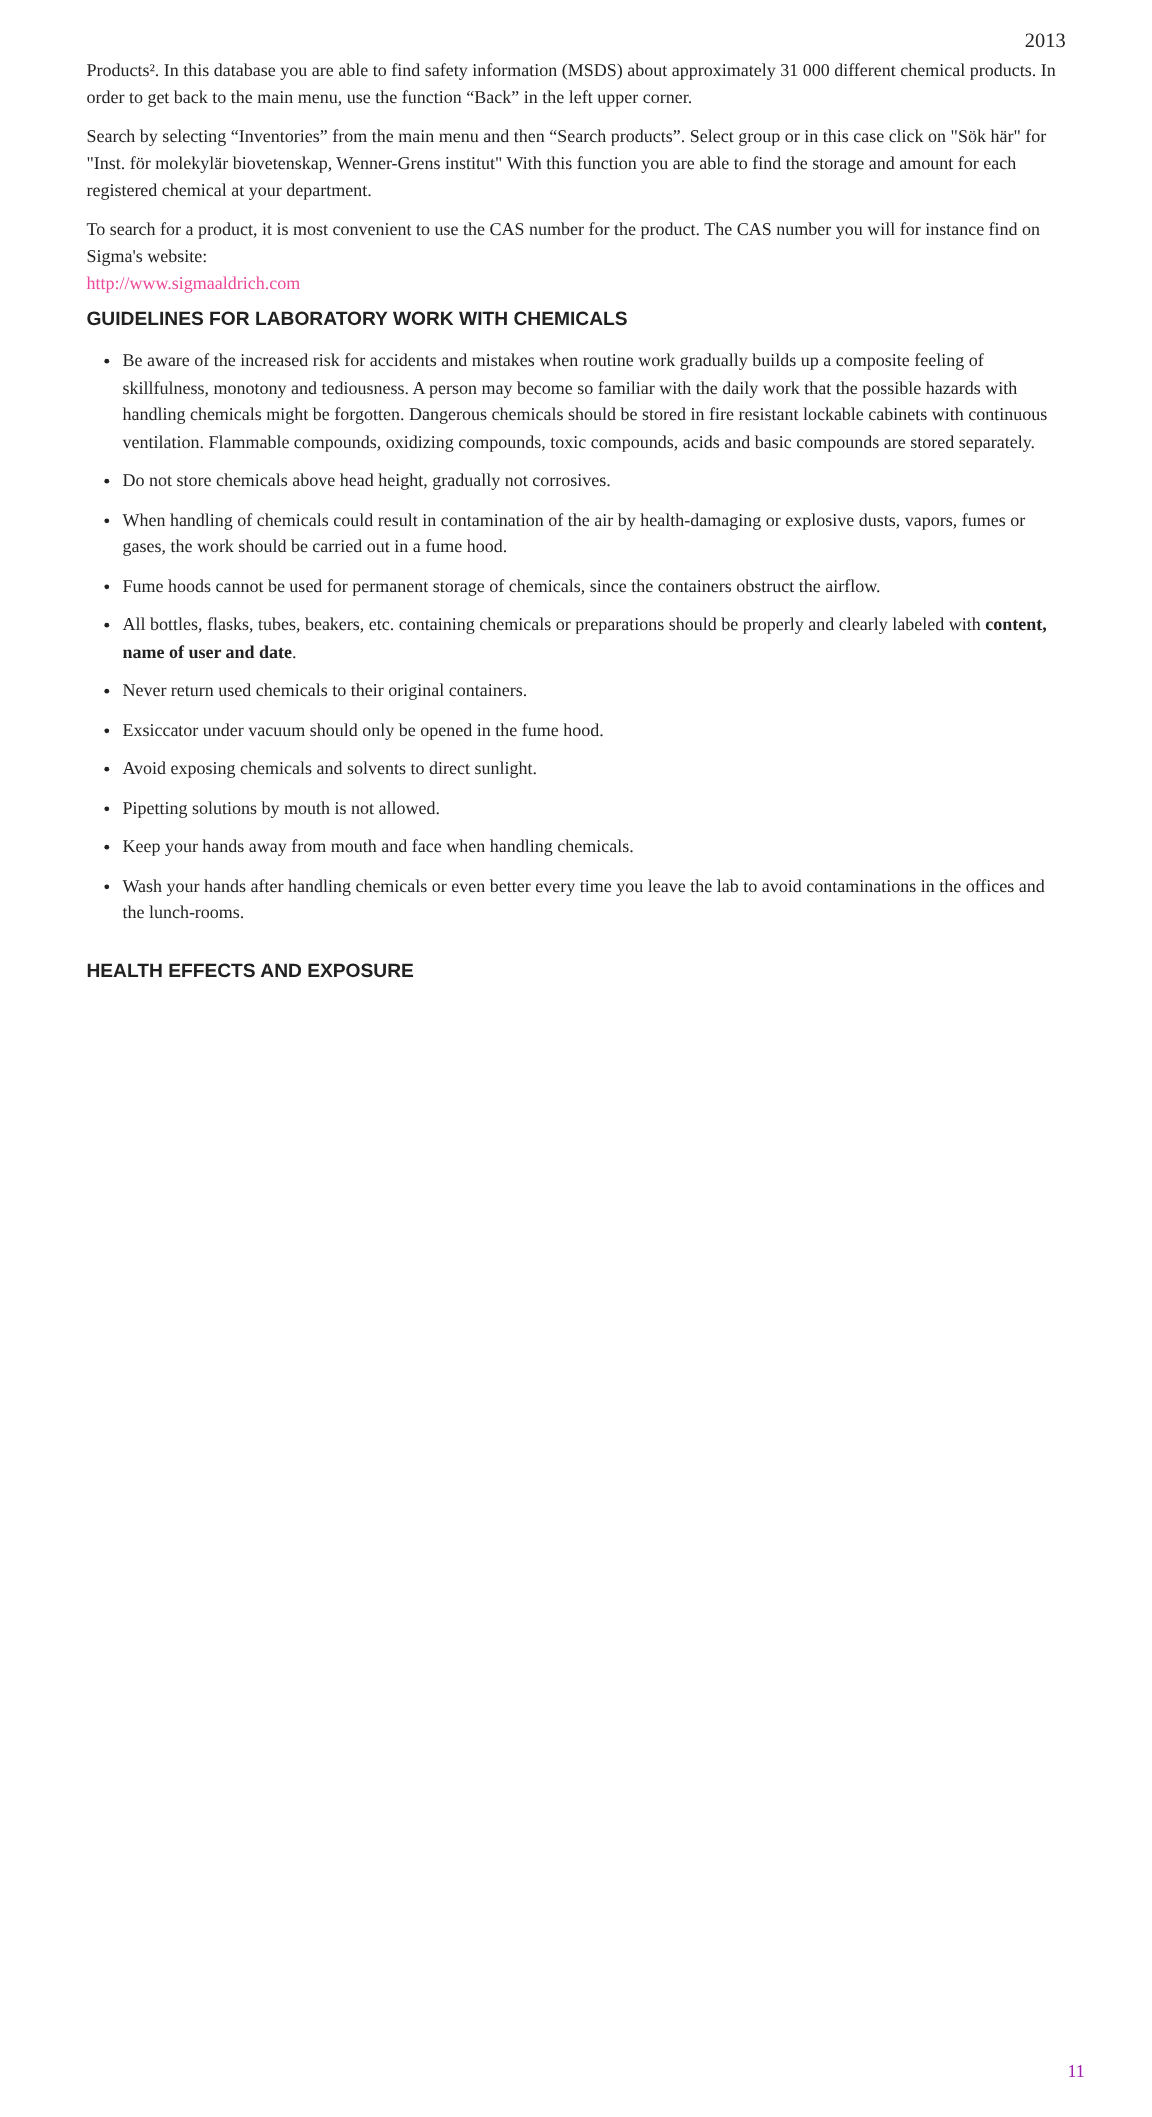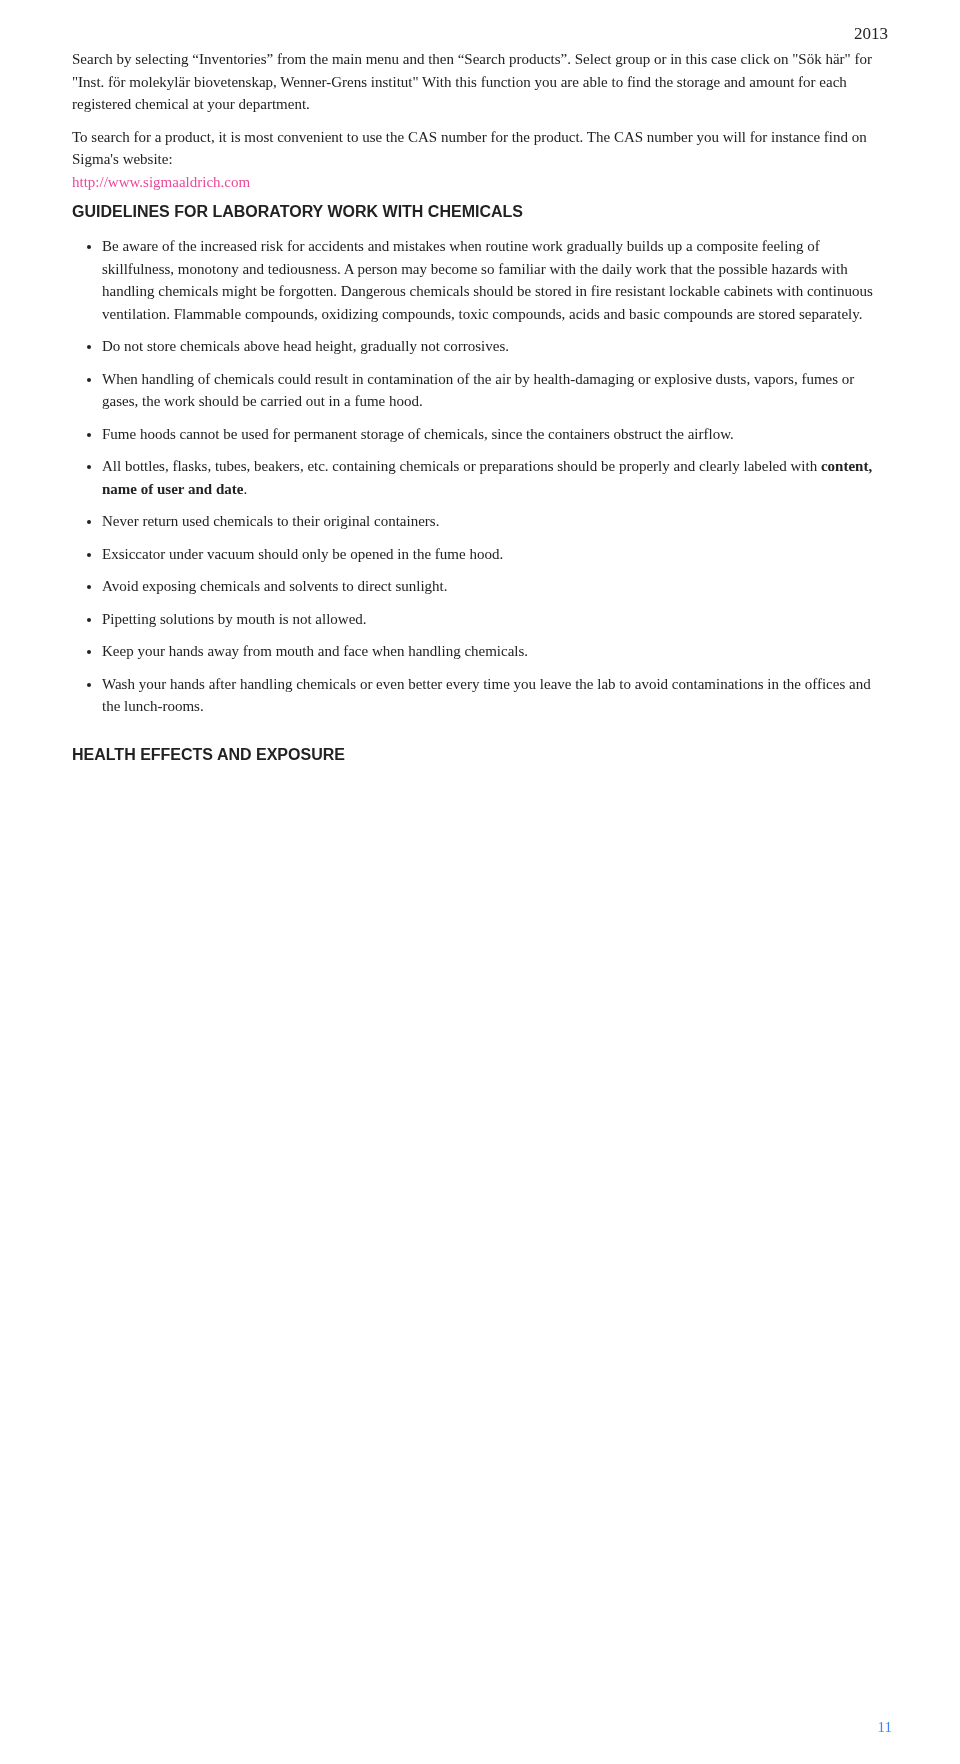--- a/index.html
+++ b/index.html
@@ -24,23 +24,23 @@
     .page-number-top {
       position: absolute;
       top: 24px;
       right: 72px;
       font-size: 17px;
       color: #222;
     }
     .page-number-bottom {
       position: absolute;
       bottom: 28px;
-      right: 68px;
+      right: 56px;
       font-size: 15px;
-      color: #3b82f6;
+      color: #a21caf;
     }
     p {
       margin-bottom: 10px;
       line-height: 1.5;
     }
     .link {
       color: #ec4899;
     }
     h2 {
       font-size: 16px;
@@ -65,20 +65,23 @@
       margin-top: 8px;
     }
   </style>
 </head>
 <body>
 
 <div class="page">
 
   <div class="page-number-top">2013</div>
 
+  <p>
+    <span>Products². In this database you are able to find safety information (MSDS) about approximately 31 000 different chemical products. In order to get back to the main menu, use the function “Back” in the left upper corner.</span>
+  </p>
 
 
   <p>
     <span>Search by selecting “Inventories” from the main menu and then “Search products”. Select group or in this case click on "Sök här" for "Inst. för molekylär biovetenskap, Wenner-Grens institut" With this function you are able to find the storage and amount for each registered chemical at your department.</span>
   </p>
 
   <p>
     <span>To search for a product, it is most convenient to use the CAS number for the product. The CAS number you will for instance find on Sigma's website:</span>
     <br>
     <a class="link">http://www.sigmaaldrich.com</a>

